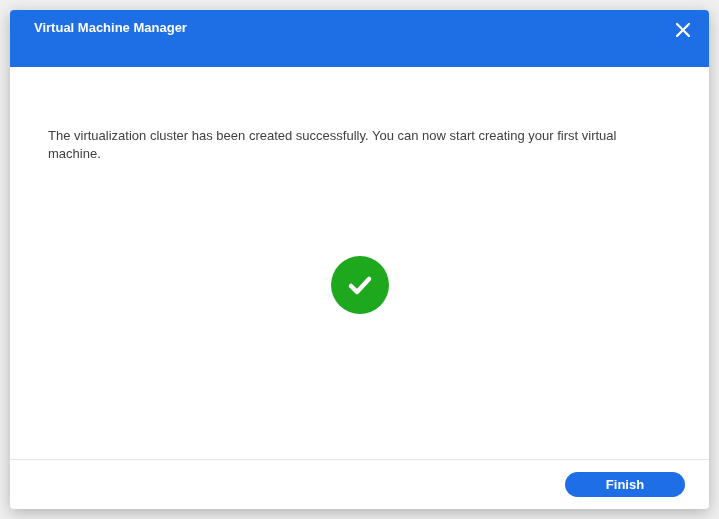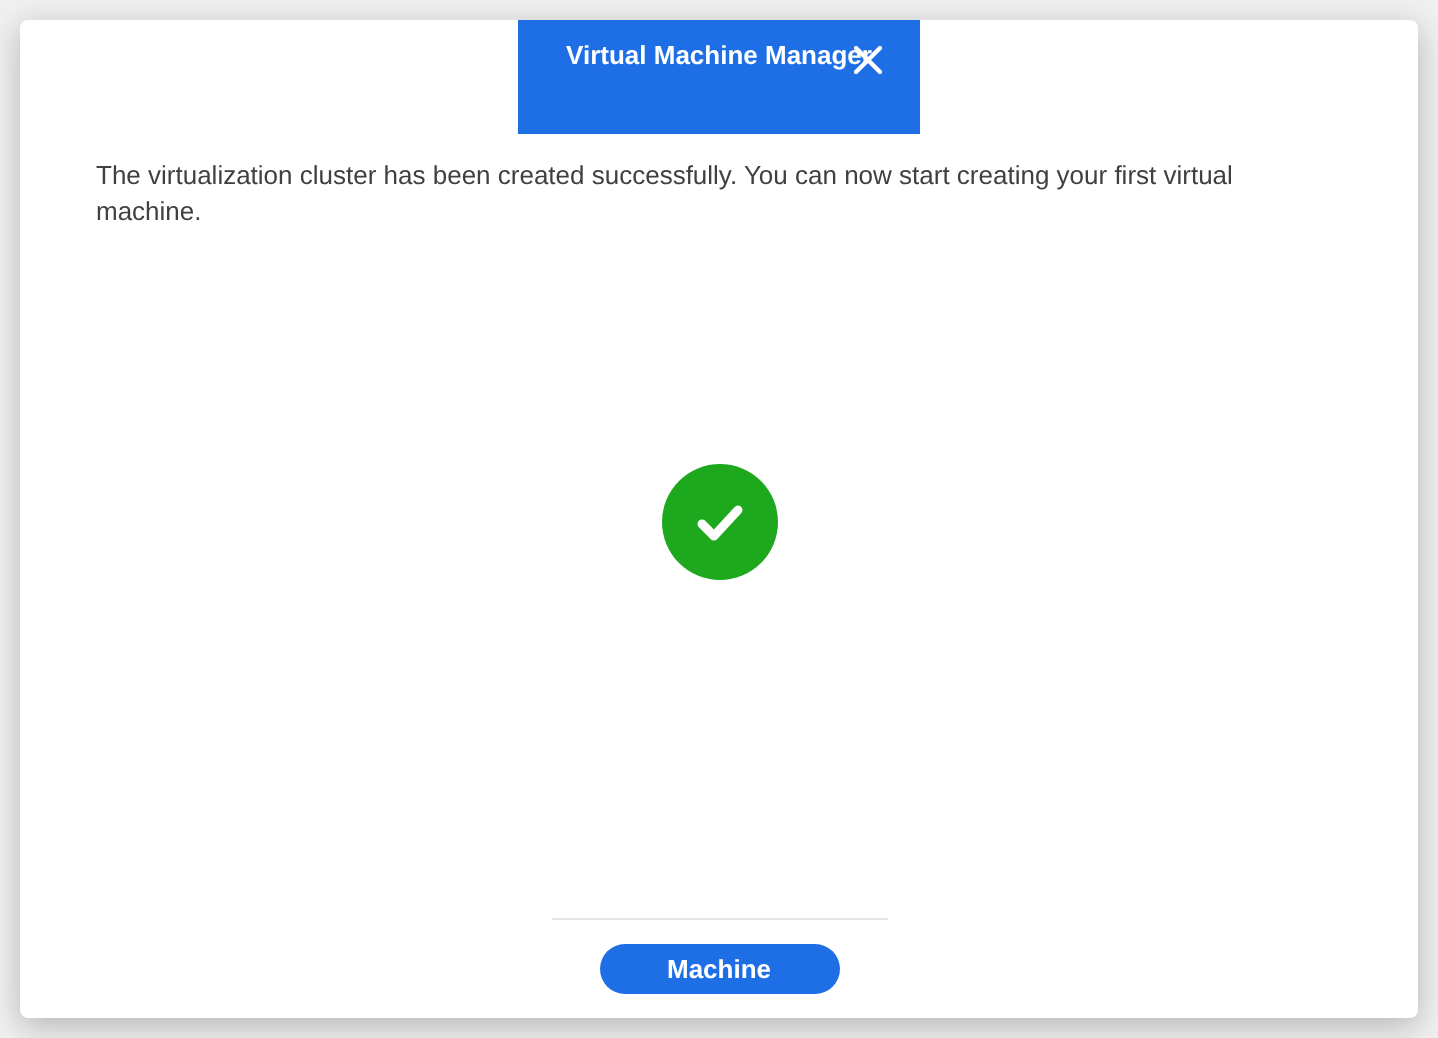--- a/index.html
+++ b/index.html
@@ -19,21 +19,20 @@
     .dialog {
       width: 699px;
       height: 499px;
       background: #ffffff;
       border-radius: 4px;
       box-shadow: 0 4px 16px rgba(0,0,0,0.25);
       display: flex;
       flex-direction: column;
       overflow: hidden;
       position: relative;
-      align-items: center;
     }
     .header {
       background: #1e6fe6;
       color: #ffffff;
       padding: 10px 24px 18px 24px;
       position: relative;
     }
     .app-title {
       font-size: 13px;
       font-weight: 700;
@@ -57,20 +56,21 @@
     }
     .close-btn svg {
       width: 14px;
       height: 14px;
     }
     .content {
       flex: 1;
       padding: 12px 38px;
       display: flex;
       flex-direction: column;
+      margin-top: 48px;
     }
     .message {
       font-size: 13px;
       color: #404040;
       line-height: 1.4;
     }
     .icon-wrap {
       flex: 1;
       display: flex;
       align-items: center;
@@ -127,15 +127,15 @@
     <div class="icon-wrap">
       <div class="success-circle">
         <svg viewBox="0 0 32 32" fill="none" stroke="#ffffff" stroke-width="4.5" stroke-linecap="round" stroke-linejoin="round">
           <polyline points="7,17 13,23 25,10"></polyline>
         </svg>
       </div>
     </div>
   </div>
 
   <div class="footer">
-    <button class="finish-btn">Machine</button>
+    <button class="finish-btn">Finish</button>
   </div>
 </div>
 
 </body></html>

